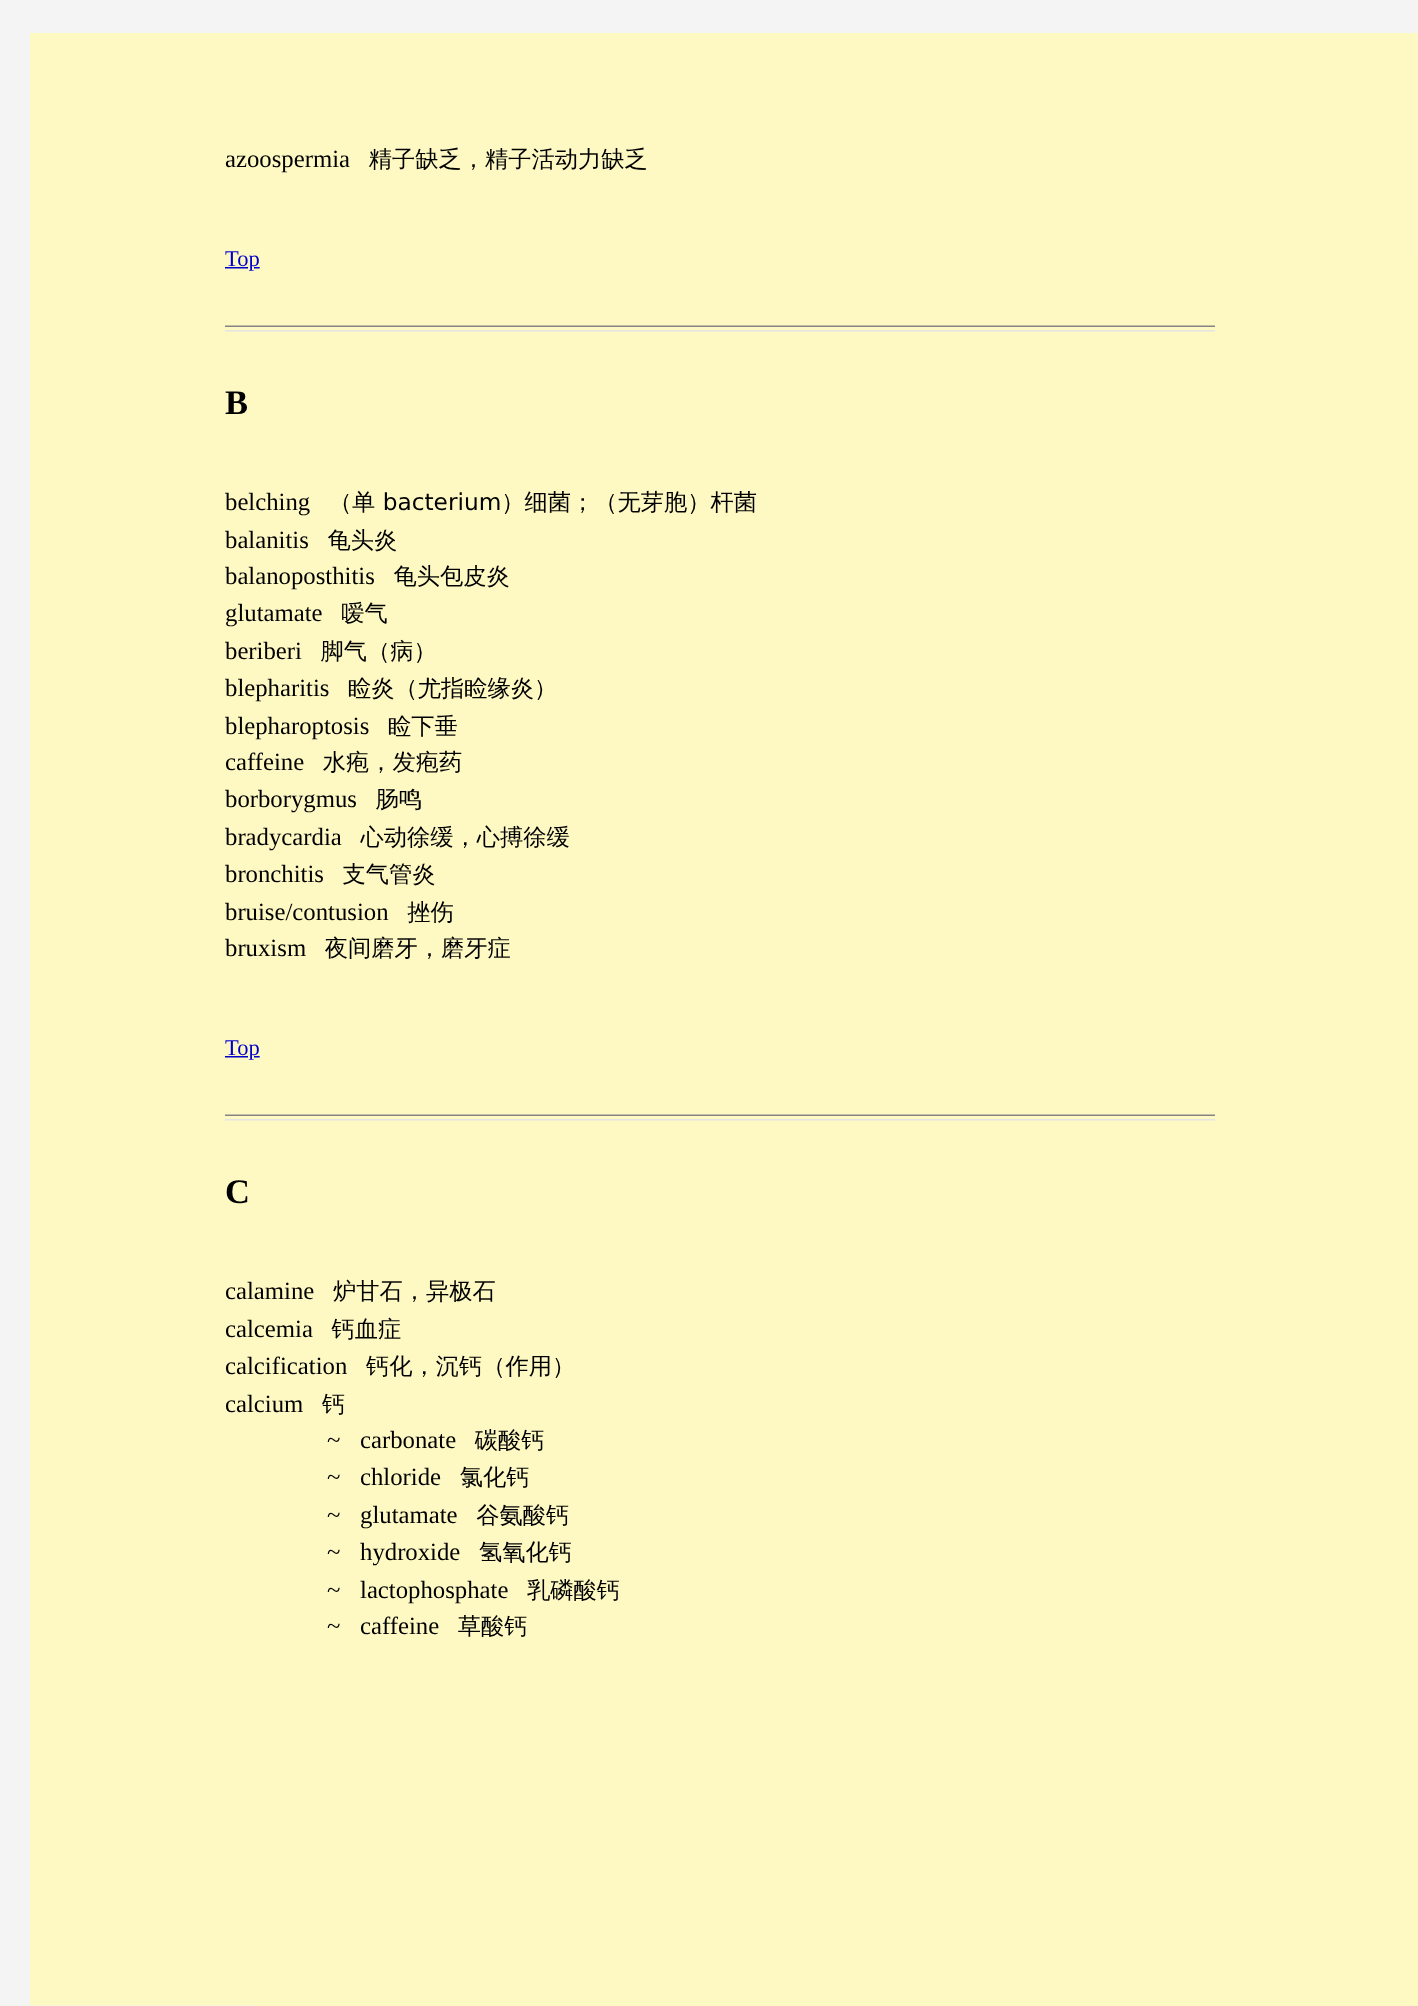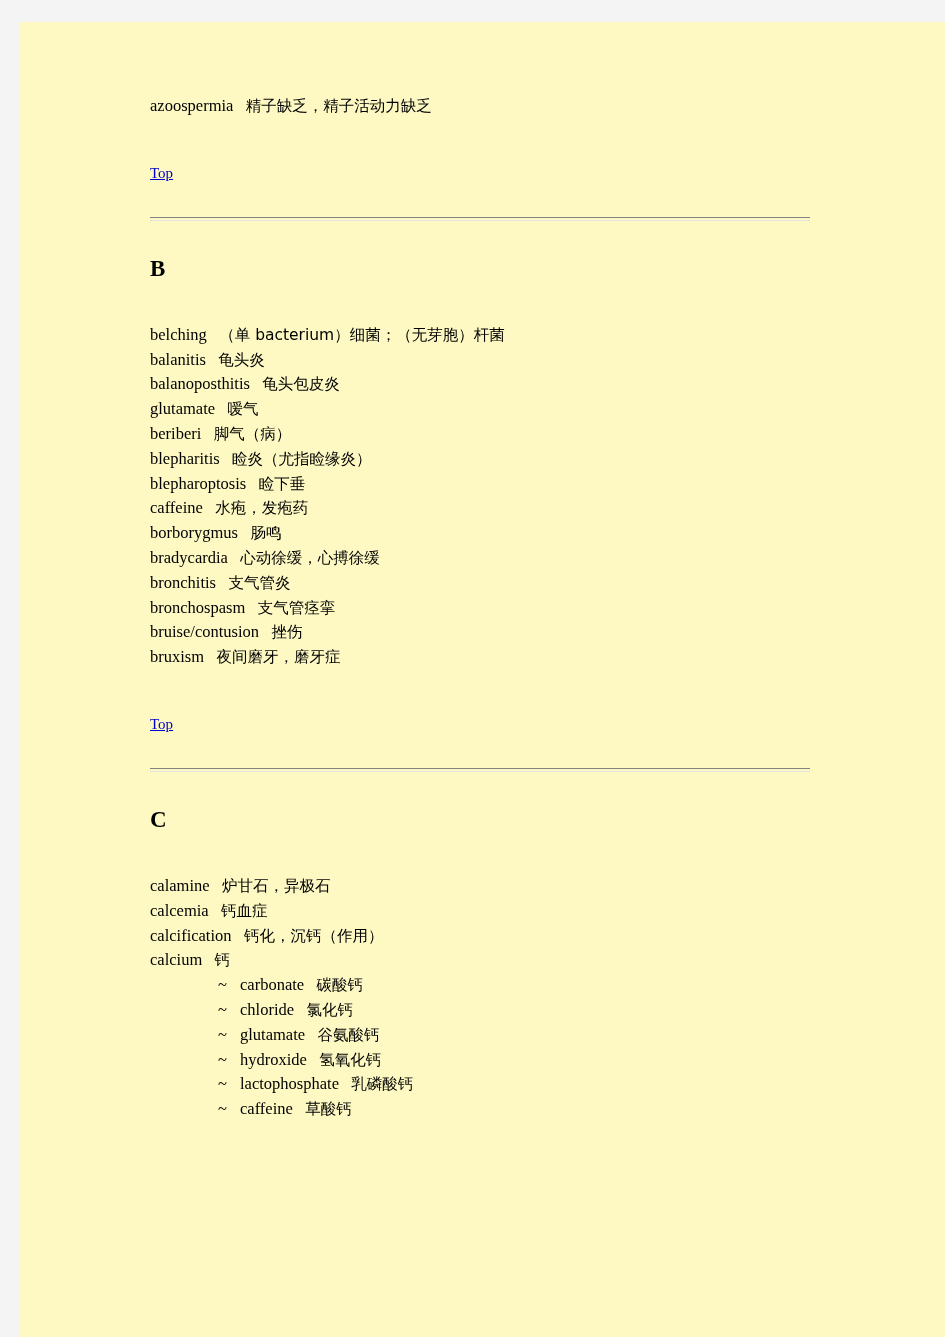--- a/index.html
+++ b/index.html
@@ -113,21 +113,20 @@
       <div class="entry"><span class="term">balanitis</span><span>&nbsp;&nbsp;&nbsp;</span><span class="gloss">龟头炎</span></div>
       <div class="entry"><span class="term">balanoposthitis</span><span>&nbsp;&nbsp;&nbsp;</span><span class="gloss">龟头包皮炎</span></div>
       <div class="entry"><span class="term">glutamate</span><span>&nbsp;&nbsp;&nbsp;</span><span class="gloss">嗳气</span></div>
       <div class="entry"><span class="term">beriberi</span><span>&nbsp;&nbsp;&nbsp;</span><span class="gloss">脚气（病）</span></div>
       <div class="entry"><span class="term">blepharitis</span><span>&nbsp;&nbsp;&nbsp;</span><span class="gloss">睑炎（尤指睑缘炎）</span></div>
       <div class="entry"><span class="term">blepharoptosis</span><span>&nbsp;&nbsp;&nbsp;</span><span class="gloss">睑下垂</span></div>
       <div class="entry"><span class="term">caffeine</span><span>&nbsp;&nbsp;&nbsp;</span><span class="gloss">水疱，发疱药</span></div>
       <div class="entry"><span class="term">borborygmus</span><span>&nbsp;&nbsp;&nbsp;</span><span class="gloss">肠鸣</span></div>
       <div class="entry"><span class="term">bradycardia</span><span>&nbsp;&nbsp;&nbsp;</span><span class="gloss">心动徐缓，心搏徐缓</span></div>
       <div class="entry"><span class="term">bronchitis</span><span>&nbsp;&nbsp;&nbsp;</span><span class="gloss">支气管炎</span></div>
-      <div class="entry"><span class="term">bronchospasm</span><span>&nbsp;&nbsp;&nbsp;</span><span class="gloss">支气管痉挛</span></div>
       <div class="entry"><span class="term">bruise/contusion</span><span>&nbsp;&nbsp;&nbsp;</span><span class="gloss">挫伤</span></div>
       <div class="entry"><span class="term">bruxism</span><span>&nbsp;&nbsp;&nbsp;</span><span class="gloss">夜间磨牙，磨牙症</span></div>
     </div>
 
     <div class="gap-sm"></div>
 
     <div class="toplink-row">
       <a class="toplink" href="#top">Top</a>
     </div>
 

